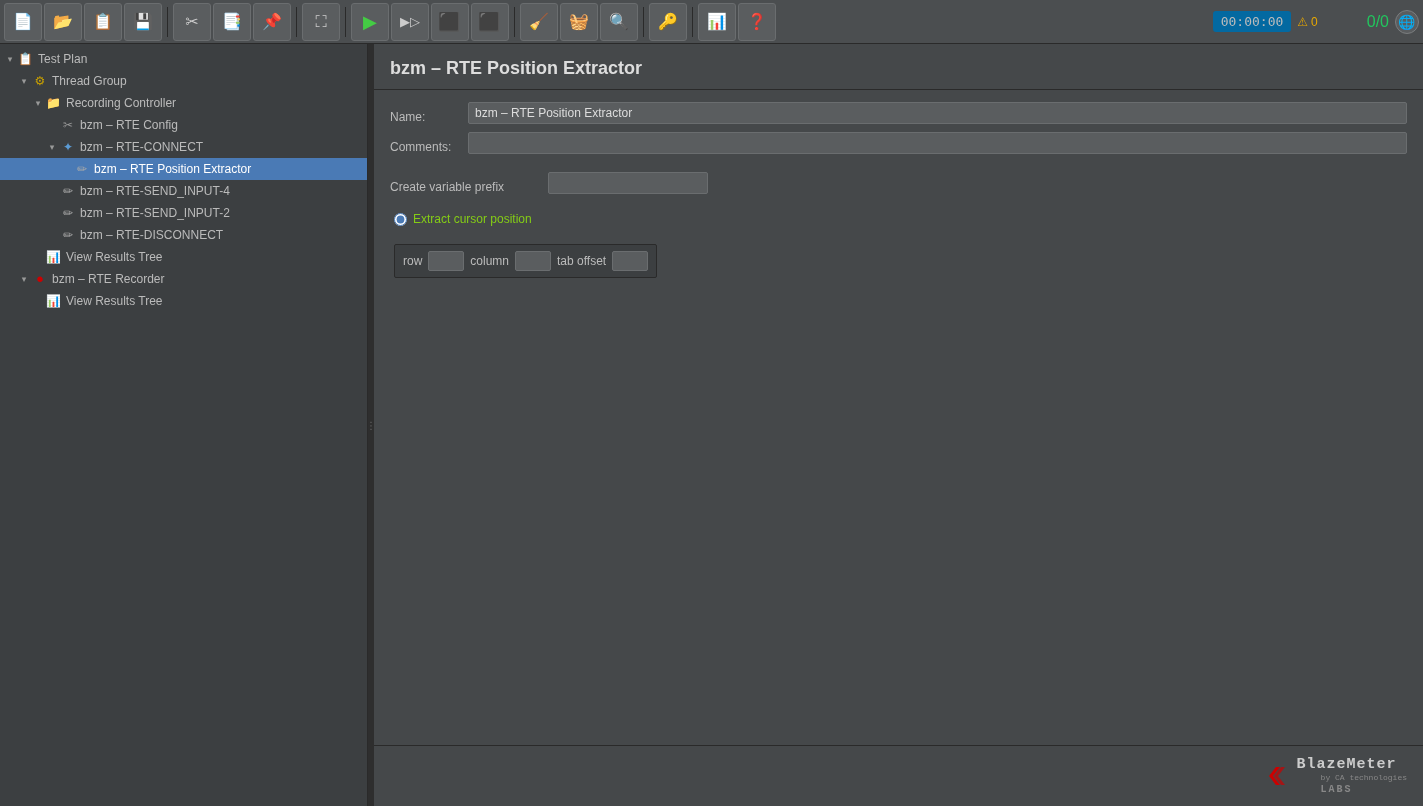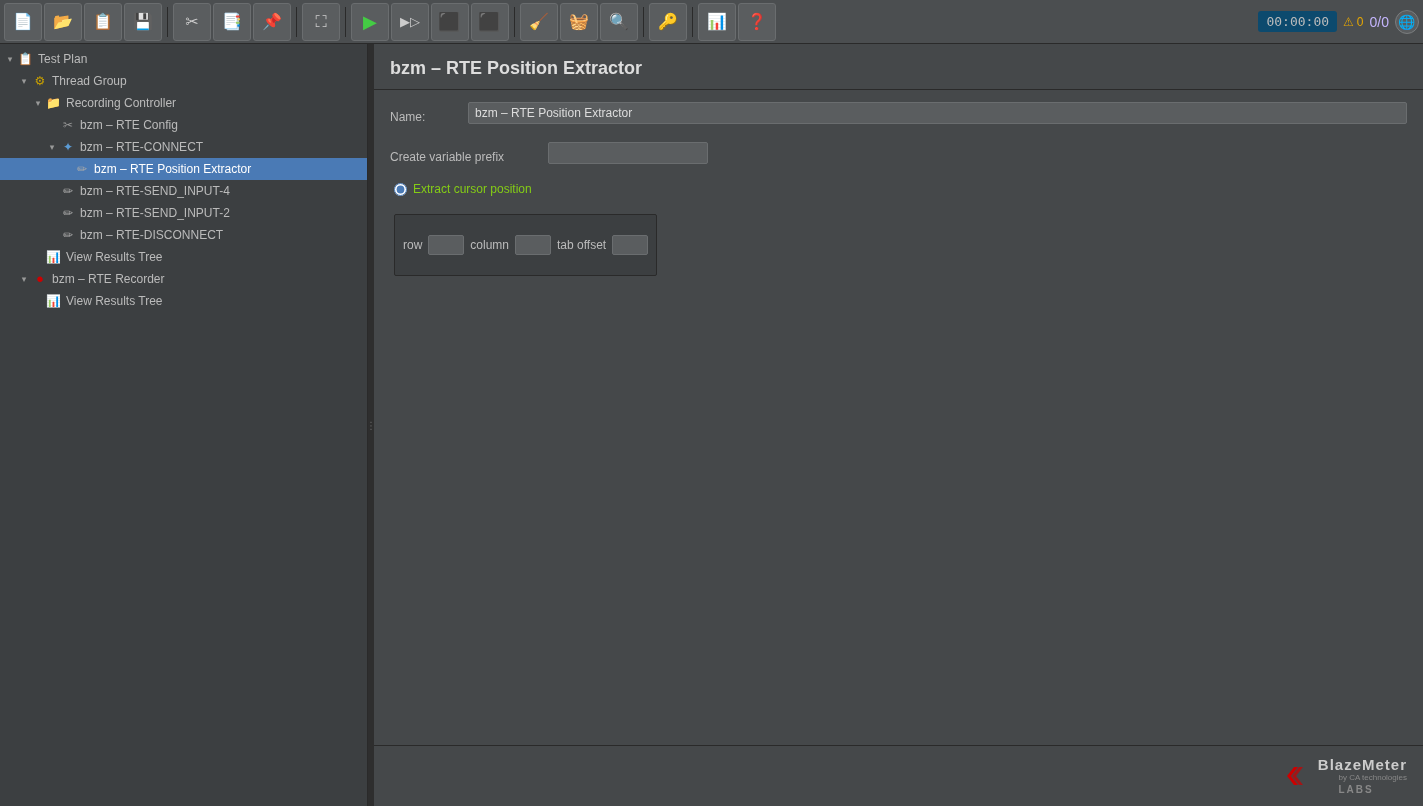--- a/index.html
+++ b/index.html
@@ -46,37 +46,38 @@
     }
     .toolbar-spacer { flex: 1; }
     #timer-area {
       display: flex;
       align-items: center;
       gap: 6px;
       color: #bbb;
       font-size: 12px;
     }
     #timer-display {
-      background: #0c4a6e;
+      background: #0369a1;
       color: #bbb;
       padding: 3px 8px;
       border-radius: 3px;
       font-family: monospace;
       font-size: 13px;
     }
     .warning-badge {
       display: flex;
       align-items: center;
       gap: 3px;
       color: #e8a800;
       font-size: 12px;
     }
     .counter-badge {
-      color: #c4b5fd;
-      font-size: 14px;
+      color: #22c55e;
+      font-size: 16px;
+      margin-left: 43px;
     }
     .globe-icon {
       width: 24px;
       height: 24px;
       border-radius: 50%;
       background: #5a5d5f;
       border: 1px solid #7a7d7f;
       display: flex;
       align-items: center;
       justify-content: center;
@@ -209,21 +210,21 @@
     }
     .radio-row input[type=radio] { accent-color: #4a7ab5; cursor: pointer; }
     .radio-label { color: #84cc16; font-size: 12px; cursor: pointer; }
 
     .field-row {
       display: flex;
       align-items: center;
       gap: 6px;
       margin-top: 10px;
       margin-left: 4px;
-      padding: 20px 8px;
+      padding: 6px 8px;
       background: #3c3f41;
       border: 1px solid #2a2a2a;
       border-radius: 2px;
       width: fit-content;
     }
     .field-label { color: #bbb; font-size: 12px; }
     .field-input {
       width: 36px;
       background: #5a5d5f;
       border: 1px solid #6a6d6f;
@@ -371,20 +372,24 @@
   <div id="content">
     <div id="content-title">bzm – RTE Position Extractor</div>
 
     <div id="content-form">
 
       <div class="form-row">
         <span class="form-label">Name:</span>
         <input class="form-input" type="text" value="bzm – RTE Position Extractor" style="">
       </div>
 
+      <div class="form-row">
+        <span class="form-label">Comments:</span>
+        <input class="form-input" type="text" style="">
+      </div>
 
       <div class="form-row" style="margin-top:10px;">
         <span class="form-label" style="min-width:150px;">Create variable prefix</span>
         <input class="form-input variable-prefix-input" type="text" style="">
       </div>
 
       <div class="radio-row" style="margin-top:10px;">
         <input type="radio" name="extract-type" id="extract-cursor" checked="" style="">
         <label class="radio-label" for="extract-cursor">Extract cursor position</label>
       </div>
@@ -400,21 +405,21 @@
       </div>
 
     </div>
 
     <div id="logo-area">
       <div class="blazemeter-logo">
         <svg width="22" height="18" viewBox="0 0 22 18">
           <polygon points="0,9 7,0 11,0 4,9 11,18 7,18" fill="#c00"></polygon>
           <polygon points="5,9 12,0 16,0 9,9 16,18 12,18" fill="#c00" opacity="0.7"></polygon>
         </svg>
-        <div style="display:flex; flex-direction:column; align-items:flex-end;">
+        <div style="display:flex; flex-direction:column; align-items:flex-start;font-family:Liberation Mono, monospace;">
           <span style="font-size:15px; font-weight:bold; color:#ccc; letter-spacing:1px;">BlazeMeter</span>
           <div style="display:flex; flex-direction:column; font-size:8px; color:#888; line-height:1.3;margin-left:24px;">
             <span>by CA technologies</span>
             <span style="font-size:10px; font-weight:bold; letter-spacing:2px;">LABS</span>
           </div>
         </div>
       </div>
     </div>
 
   </div>

